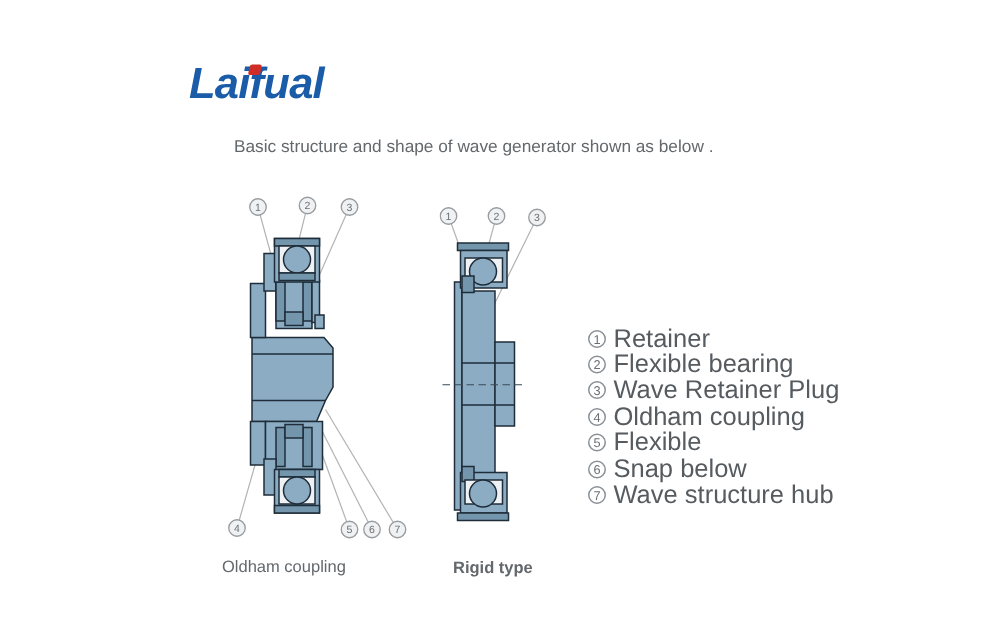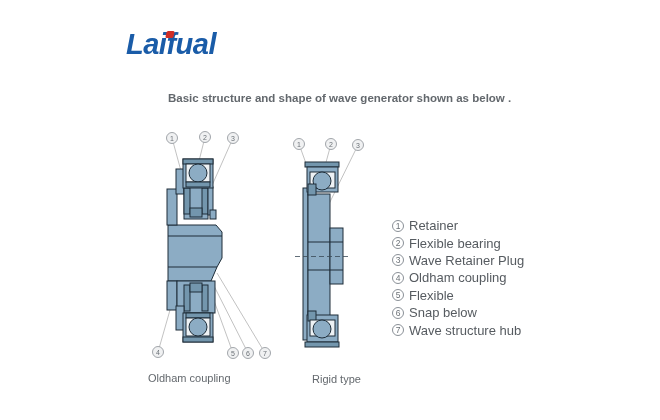--- a/index.html
+++ b/index.html
@@ -9,21 +9,21 @@
     position: relative;
     width: 660px;
     height: 420px;
     background: #ffffff;
     overflow: hidden;
   }
   
   .logo {
     position: absolute;
     left: 126px;
-    top: 28px;
+    top: 40px;
     height: 40px;
   }
   .logo-text {
     font-family: "Liberation Sans", sans-serif;
     font-size: 29px;
     font-weight: bold;
     font-style: italic;
     color: #1a5ca8;
     letter-spacing: -0.5px;
   }
@@ -33,36 +33,35 @@
     top: 3px;
     width: 8px;
     height: 7px;
     background: #cf2e26;
     border-radius: 1.5px;
     transform: skewX(-12deg);
   }
   
   .caption {
     position: absolute;
-    left: 168px;
+    left: 156px;
     top: 92px;
     font-size: 11.5px;
     color: #63686d;
-    font-weight: bold;
   }
   
   .svg-left  { position: absolute; left: 138px; top: 128px; }
   .svg-right { position: absolute; left: 293px; top: 128px; }
   .diagram-label {
     position: absolute;
     font-size: 11px;
     color: #63686d;
   }
   .label-left  { left: 148px; top: 372px; }
-  .label-right { left: 312px; top: 373px; }
+  .label-right { left: 302px; top: 373px; font-weight: bold; }
   
   .legend {
     position: absolute;
     left: 392px;
     top: 217px;
   }
   .legend-item {
     display: flex;
     align-items: center;
     height: 17.4px;
@@ -74,21 +73,21 @@
     width: 12px;
     height: 12px;
     border: 1px solid #8a9097;
     border-radius: 50%;
     font-size: 8.5px;
     color: #6a7076;
     margin-right: 5px;
     flex: 0 0 auto;
   }
   .legend-label {
-    font-size: 13px;
+    font-size: 17px;
     color: #565b60;
     white-space: nowrap;
   }
   
   .part      { fill: #8cacc4; stroke: #1e2d39; stroke-width: 1; }
   .part-dark { fill: #7396ad; stroke: #1e2d39; stroke-width: 1; }
   .cavity    { fill: #eef2f5; stroke: #1e2d39; stroke-width: 1; }
   .edge      { stroke: #1e2d39; stroke-width: 1; fill: none; }
   .centerline{ stroke: #3a4a57; stroke-width: 0.8; stroke-dasharray: 5,3; fill: none; }
   .leader    { stroke: #b3b3b3; stroke-width: 0.8; fill: none; }

